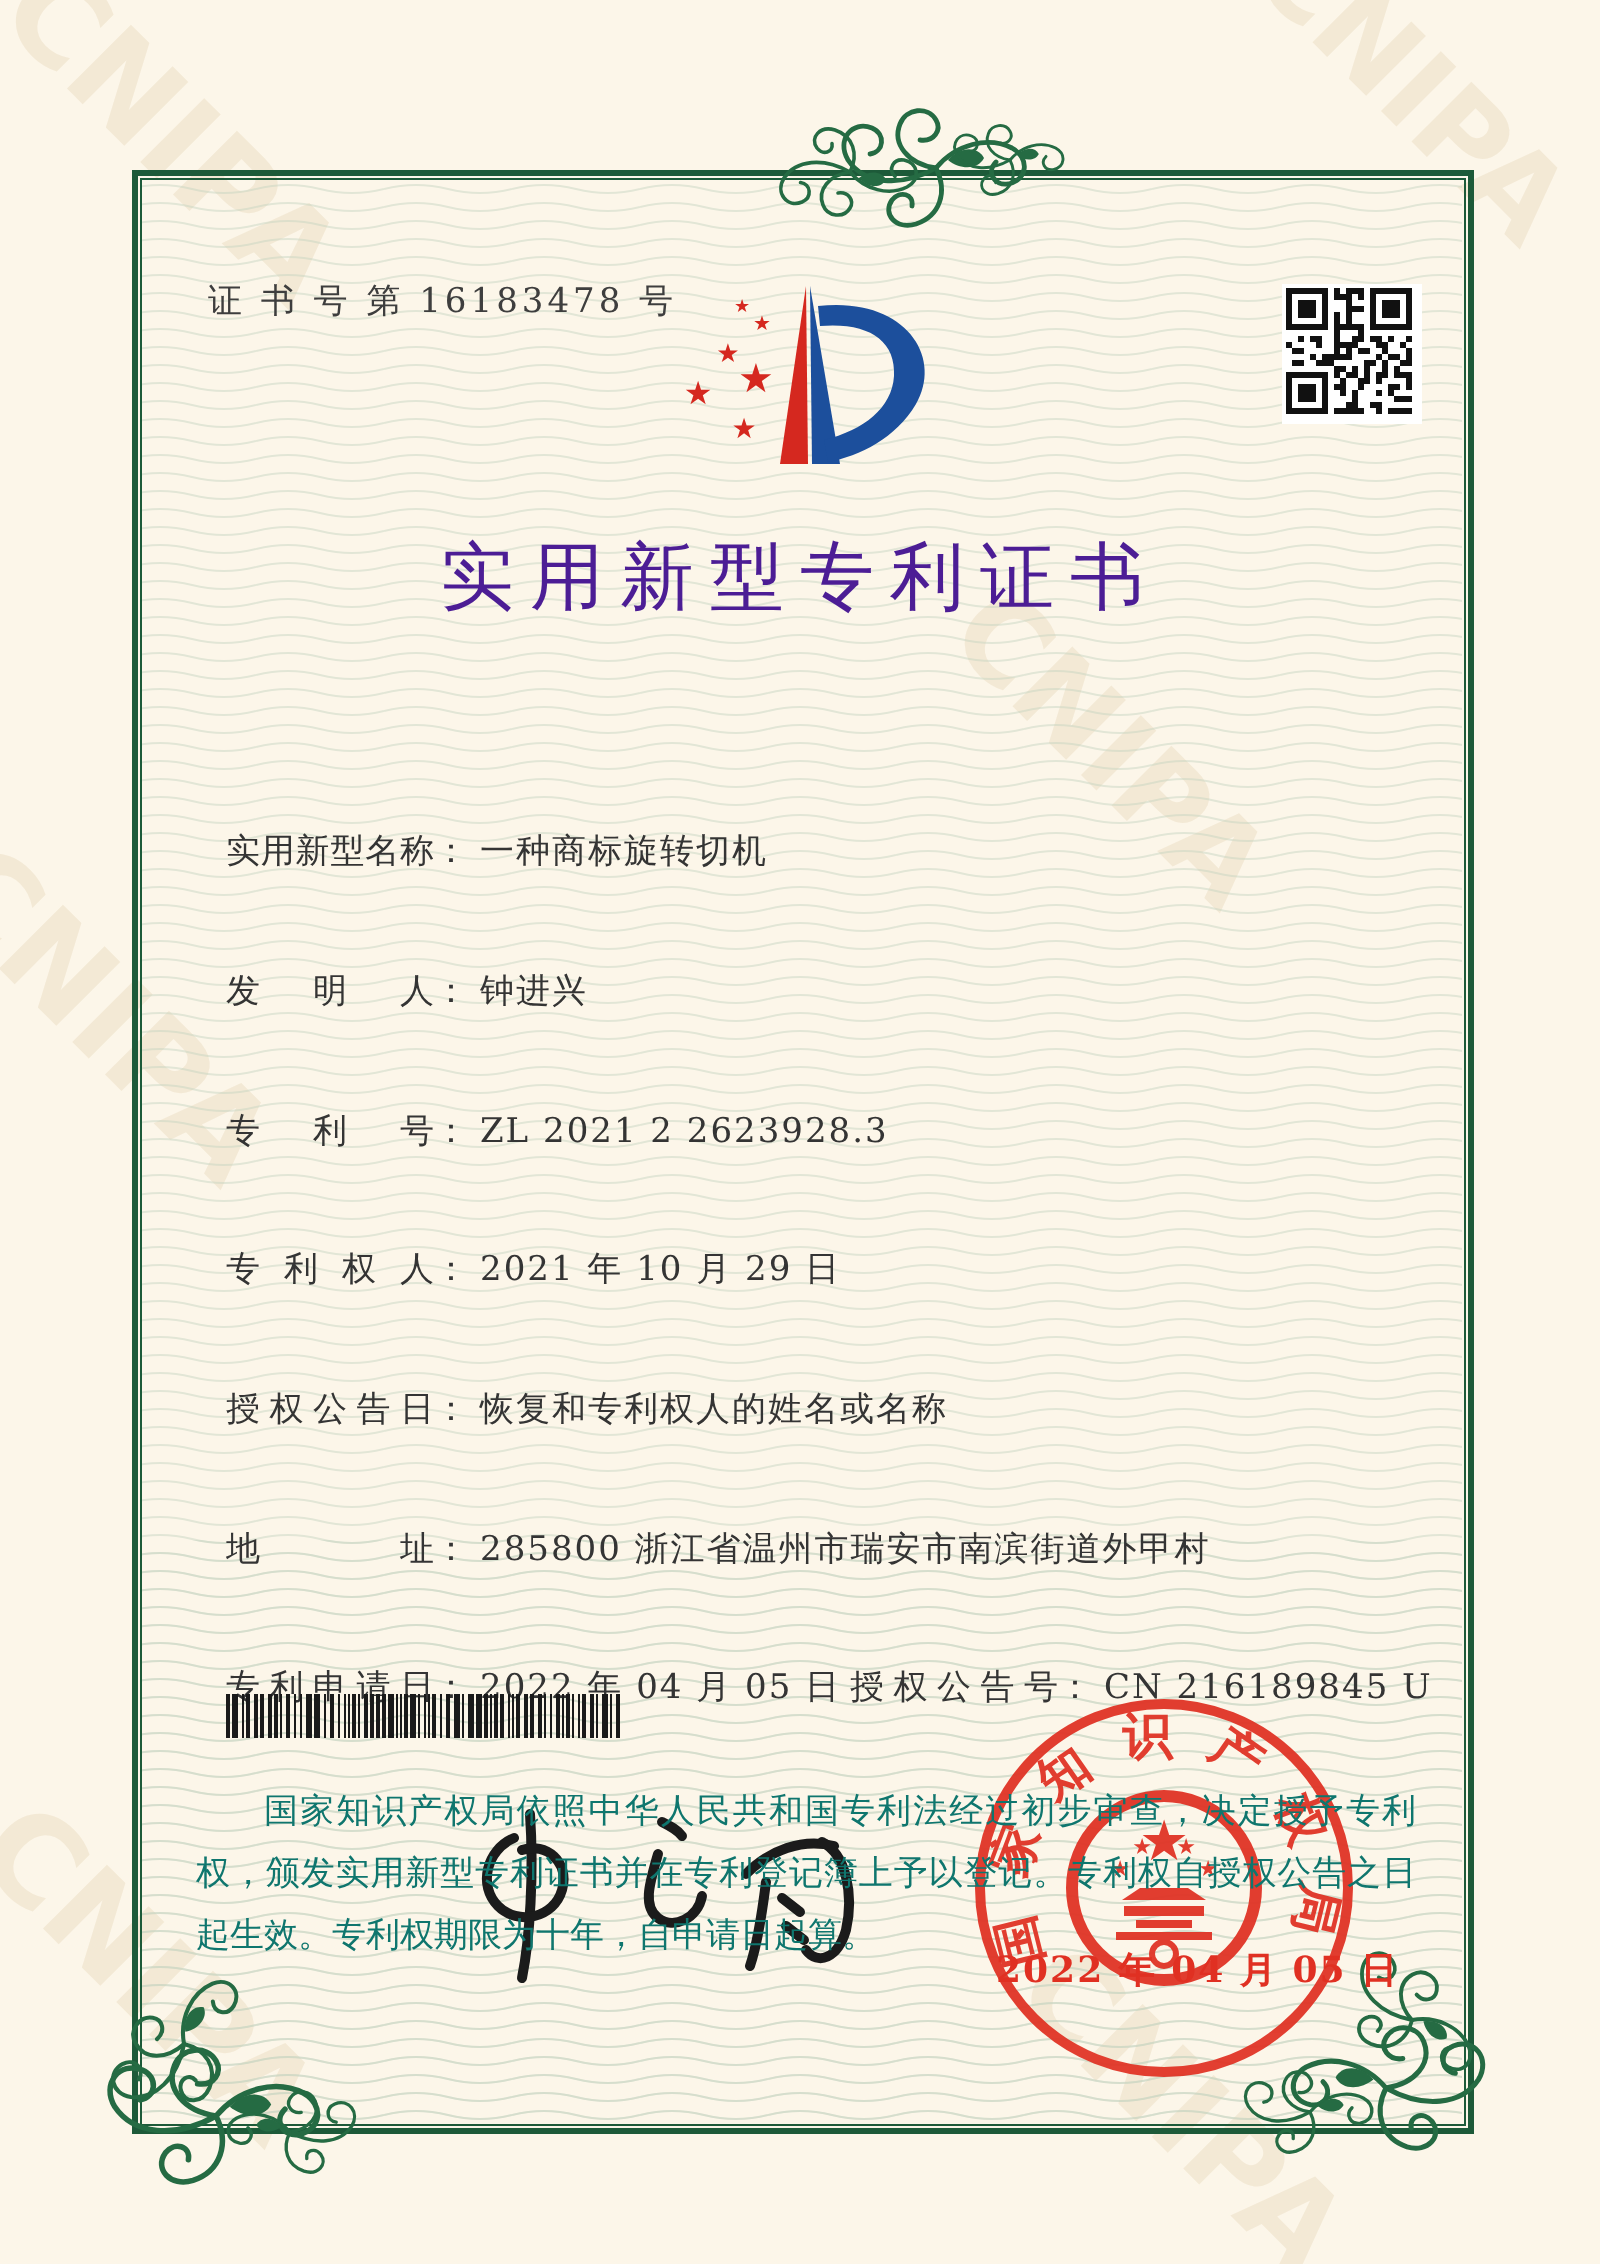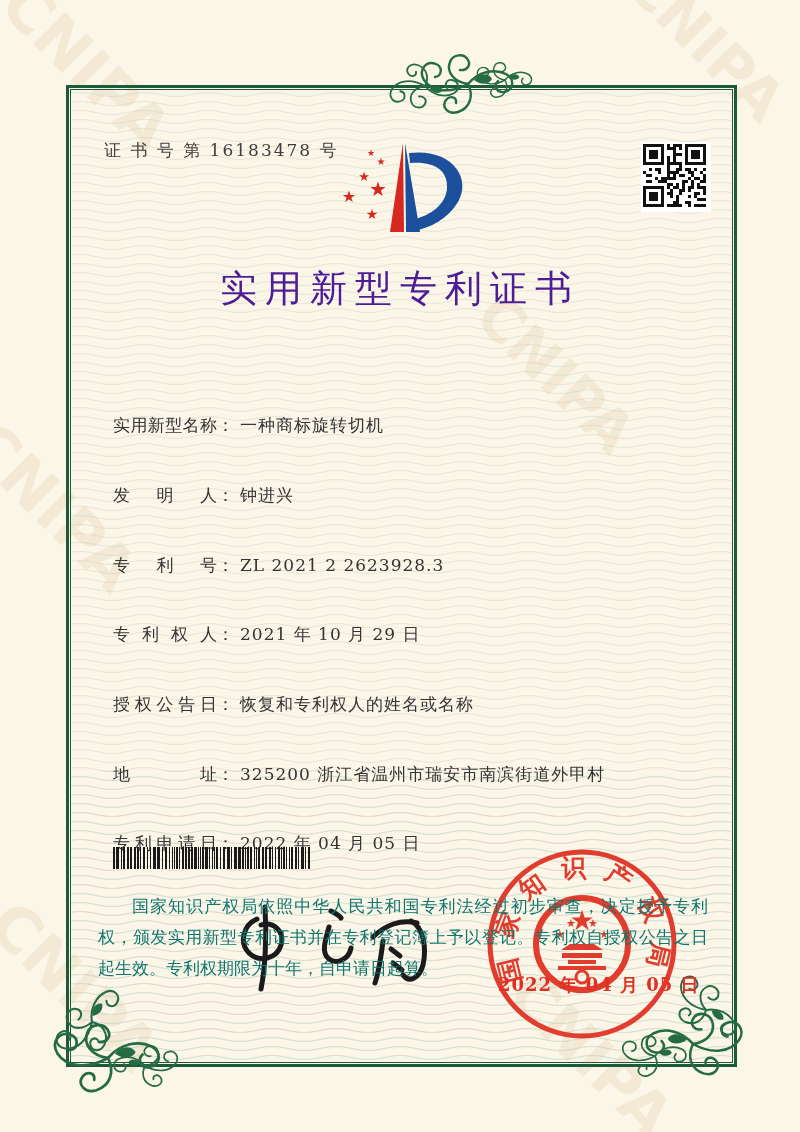--- a/index.html
+++ b/index.html
@@ -308,25 +308,28 @@
   <div class="frow z" style="top:435px">
     <span class="flabel">专利号</span><span class="colon">：</span><span class="fval">ZL 2021 2 2623928.3</span>
   </div>
   <div class="frow z" style="top:481px">
     <span class="flabel">专利权人</span><span class="colon">：</span><span class="fval">2021 年 10 月 29 日</span>
   </div>
   <div class="frow z" style="top:528px">
     <span class="flabel">授权公告日</span><span class="colon">：</span><span class="fval">恢复和专利权人的姓名或名称</span>
   </div>
   <div class="frow z" style="top:575px">
-    <span class="flabel">地址</span><span class="colon">：</span><span class="fval">325200 浙江省温州市瑞安市南滨街道外甲村</span>
+    <span class="flabel">地址</span><span class="colon">：</span><span class="fval">285800 浙江省温州市瑞安市南滨街道外甲村</span>
   </div>
 
   <div class="frow z" style="top:621px">
     <span class="flabel">专利申请日</span><span class="colon">：</span><span class="fval">2022 年 04 月 05 日</span>
+    <span class="grant2">
+      <span class="flabel">授权公告号</span><span class="colon">：</span><span class="fval">CN 216189845 U</span>
+    </span>
   </div>
 
   <div class="paras z">
     <p>国家知识产权局依照中华人民共和国专利法经过初步审查，决定授予专利权，颁发实用新型专利证书并在专利登记簿上予以登记。专利权自授权公告之日起生效。专利权期限为十年，自申请日起算。</p>
   </div>
 
   <svg class="layer" width="200" height="22" style="left:113px;top:847px;z-index:4;">
     <g id="bars" fill="#1a1a1a">
         <rect x="0" y="0" width="2" height="22"></rect>
         <rect x="3" y="0" width="3" height="22"></rect>

